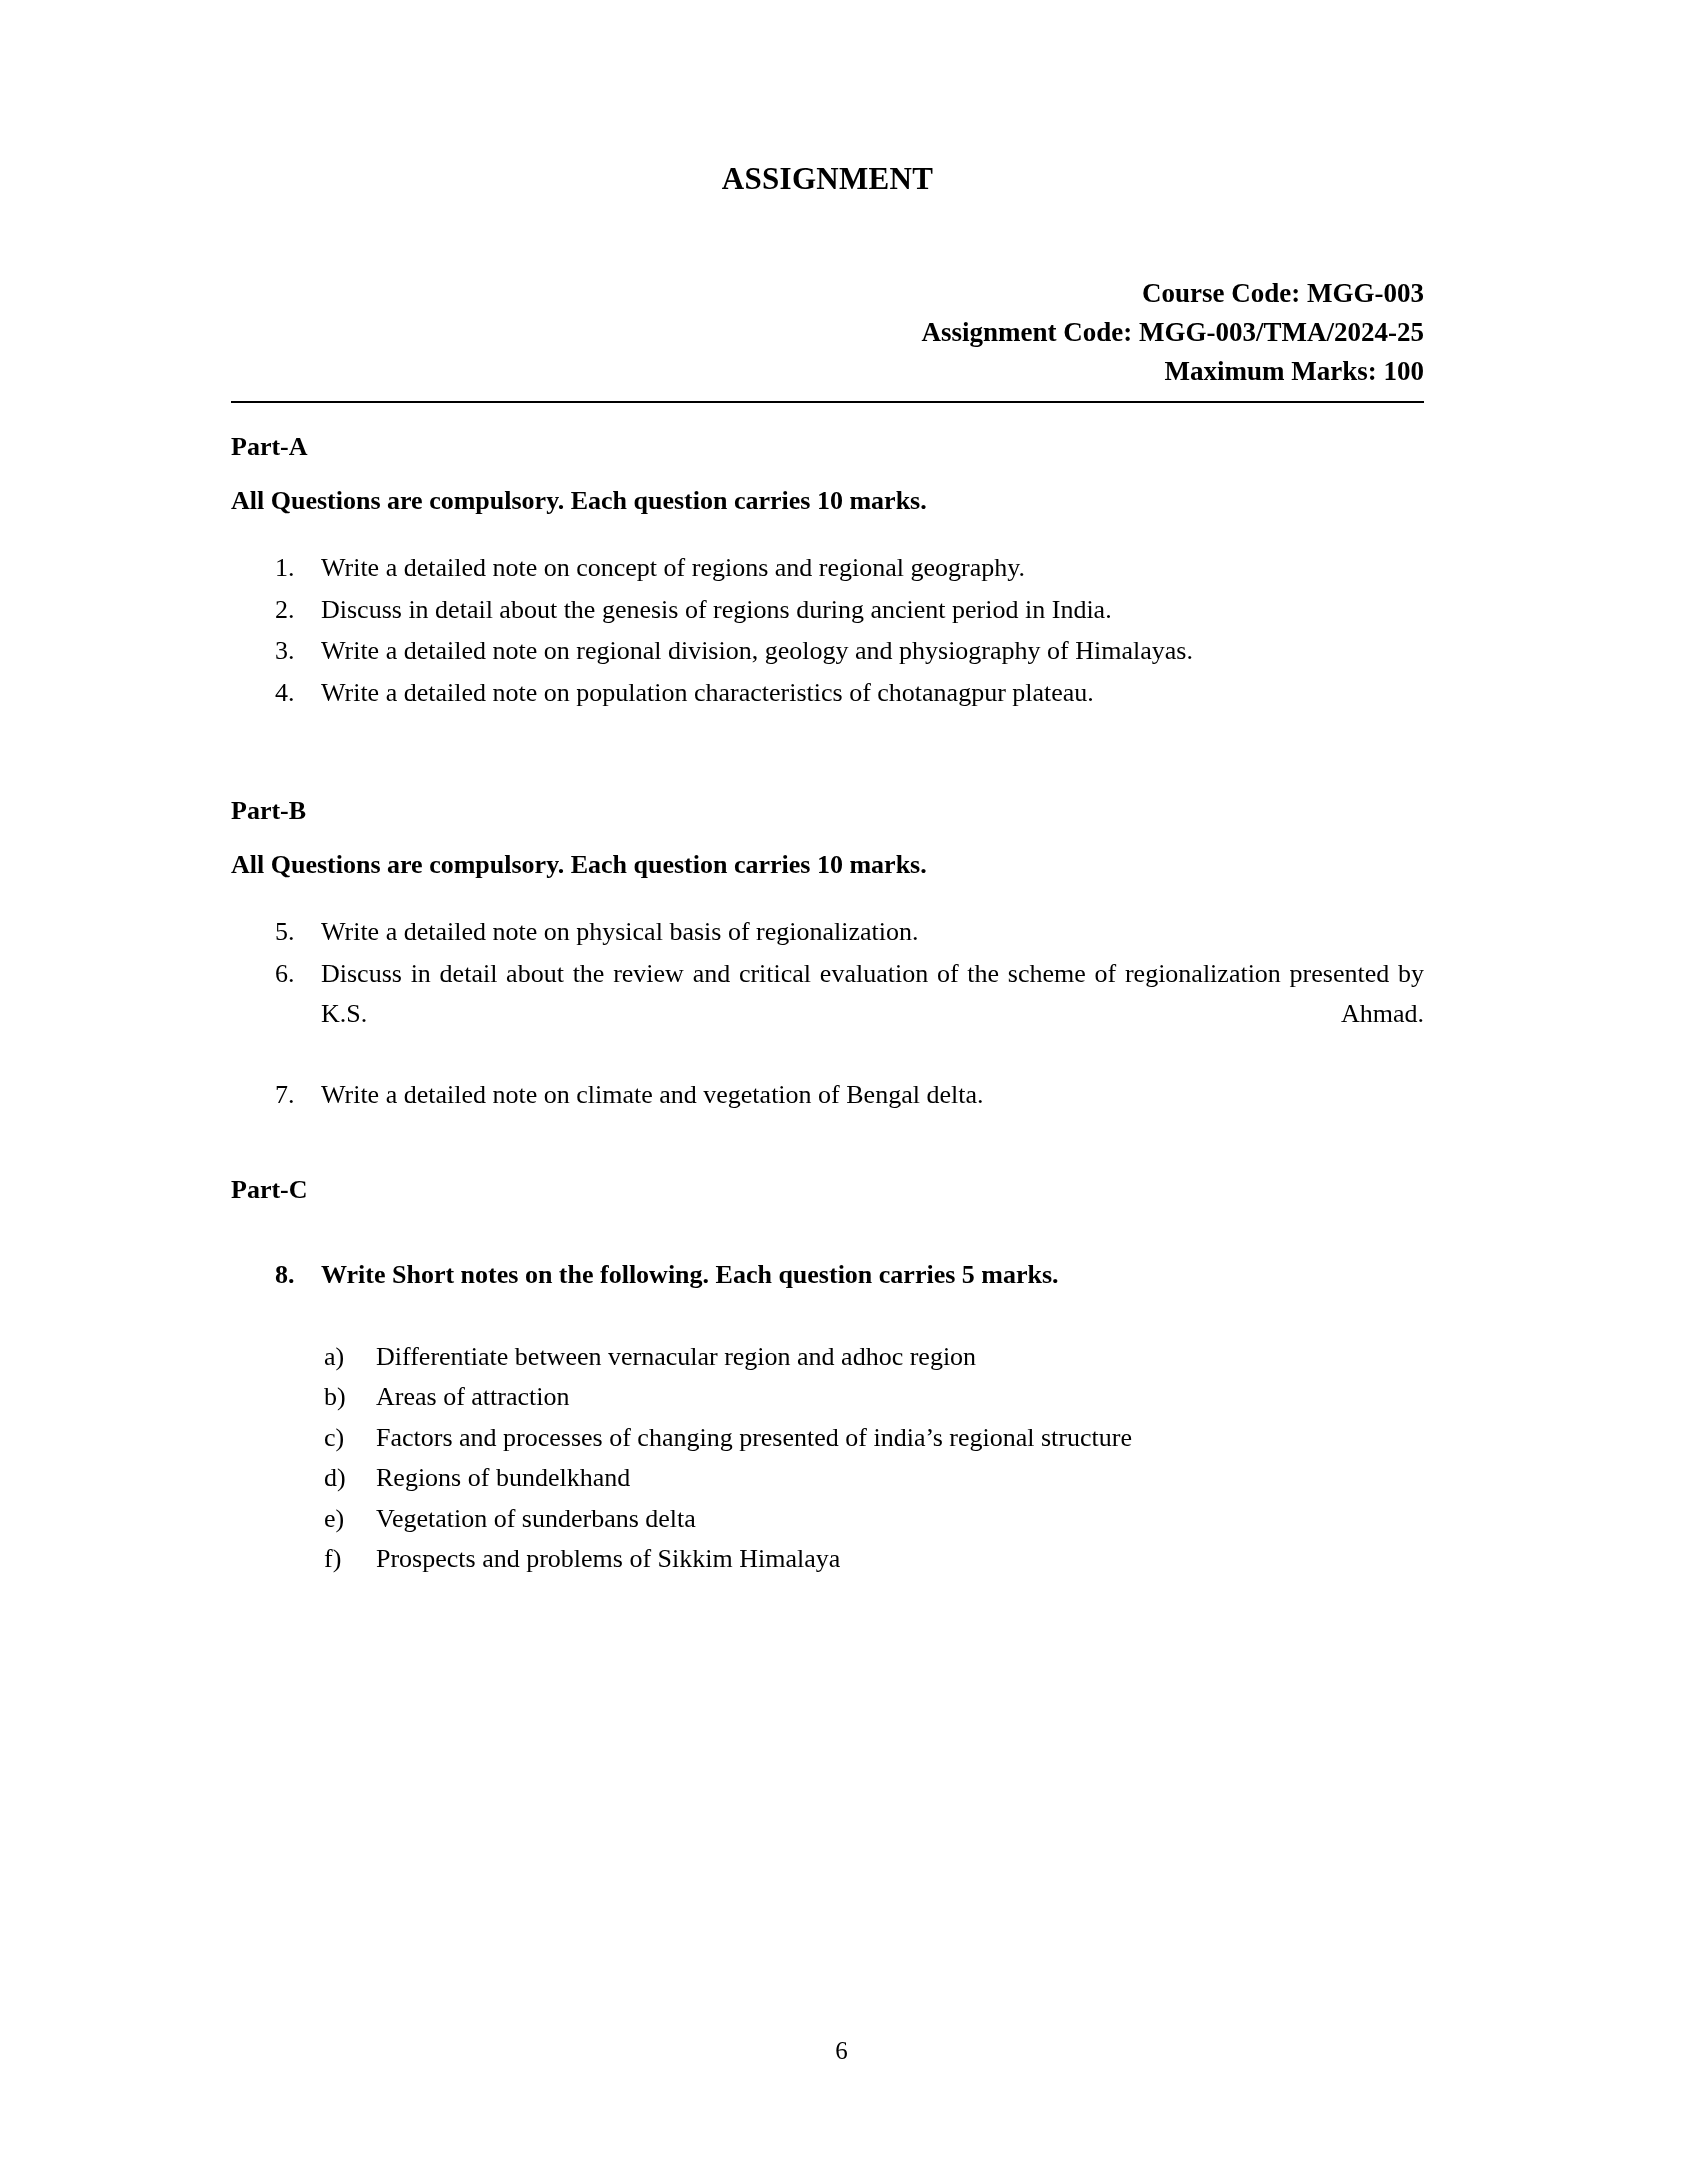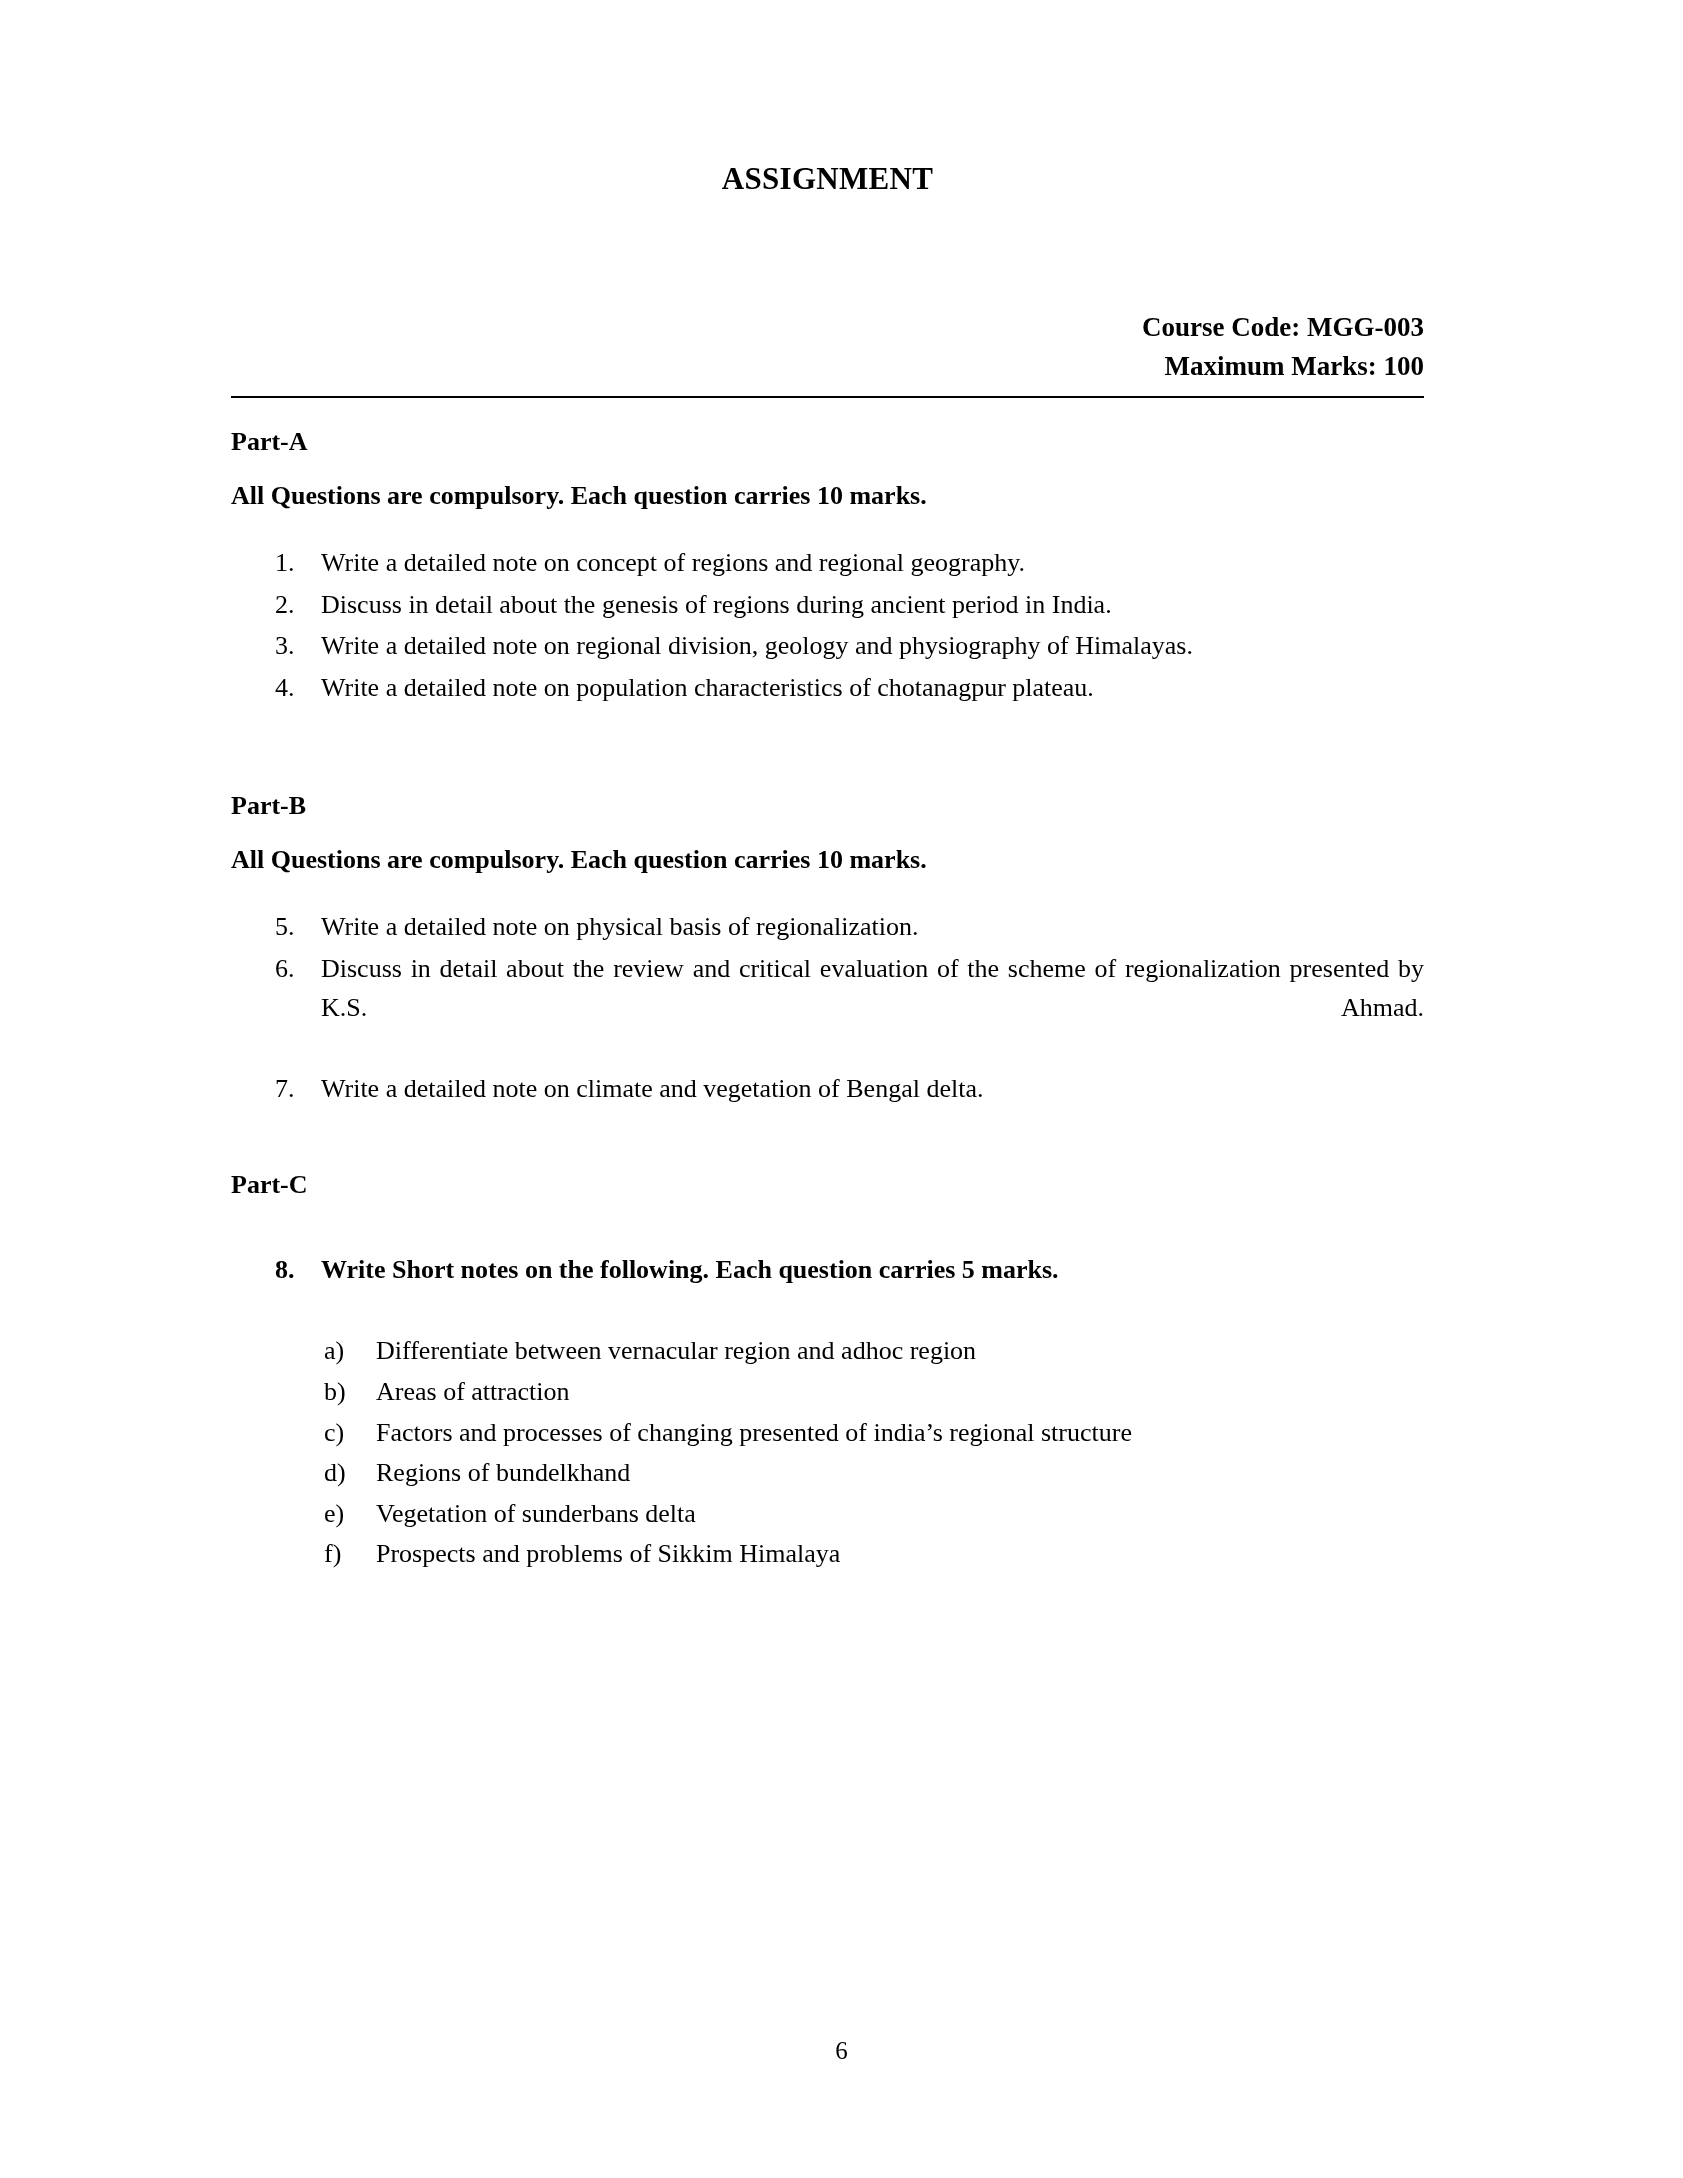--- a/index.html
+++ b/index.html
@@ -33,21 +33,21 @@
     text-align: center;
     font-weight: bold;
     font-size: 31px;
     letter-spacing: 0.3px;
     margin-top: 161px;
     margin-bottom: 0;
   }
 
   
   .meta-block {
-    margin-top: 111px;
+    margin-top: 77px;
     text-align: right;
     font-weight: bold;
     font-size: 27px;
     line-height: 1.45;
   }
   .meta-line {
     display: block;
     white-space: nowrap;
   }
 
@@ -144,20 +144,21 @@
 </head>
 <body>
 
 <div class="page">
   <div class="content">
 
     <div class="doc-title">ASSIGNMENT</div>
 
     <div class="meta-block">
       <span class="meta-line">Course Code: MGG-003</span>
+      <span class="meta-line">Assignment Code: MGG-003/TMA/2024-25</span>
       <span class="meta-line">Maximum Marks: 100</span>
     </div>
 
     <hr class="rule">
 
     <div class="part-heading part-a">Part-A</div>
     <div class="instruction">All Questions are compulsory. Each question carries 10 marks.</div>
 
     <div class="q-list">
       <div class="q-item">

